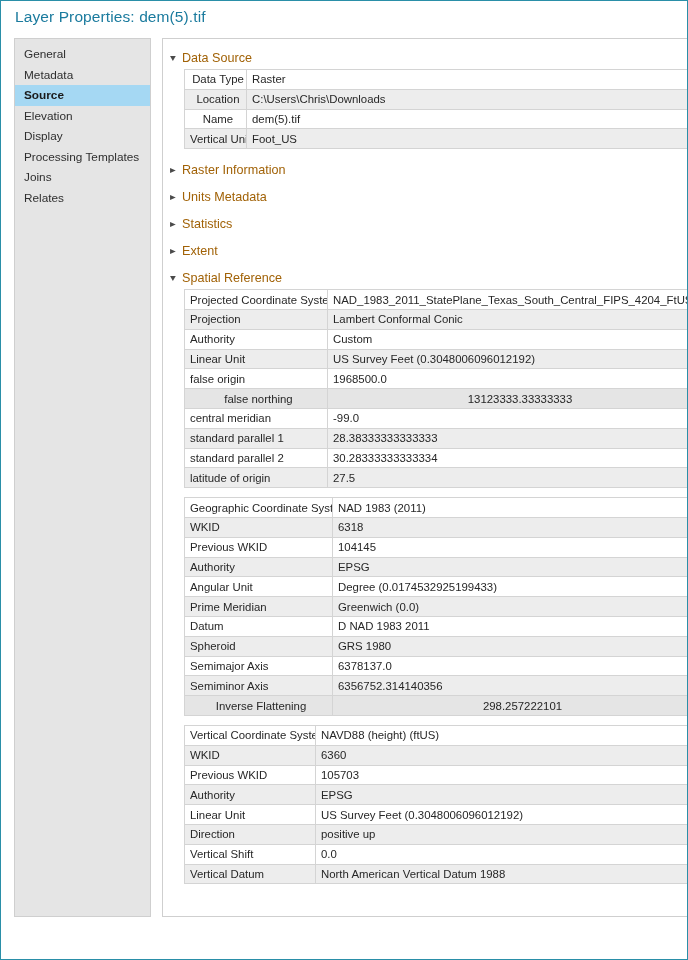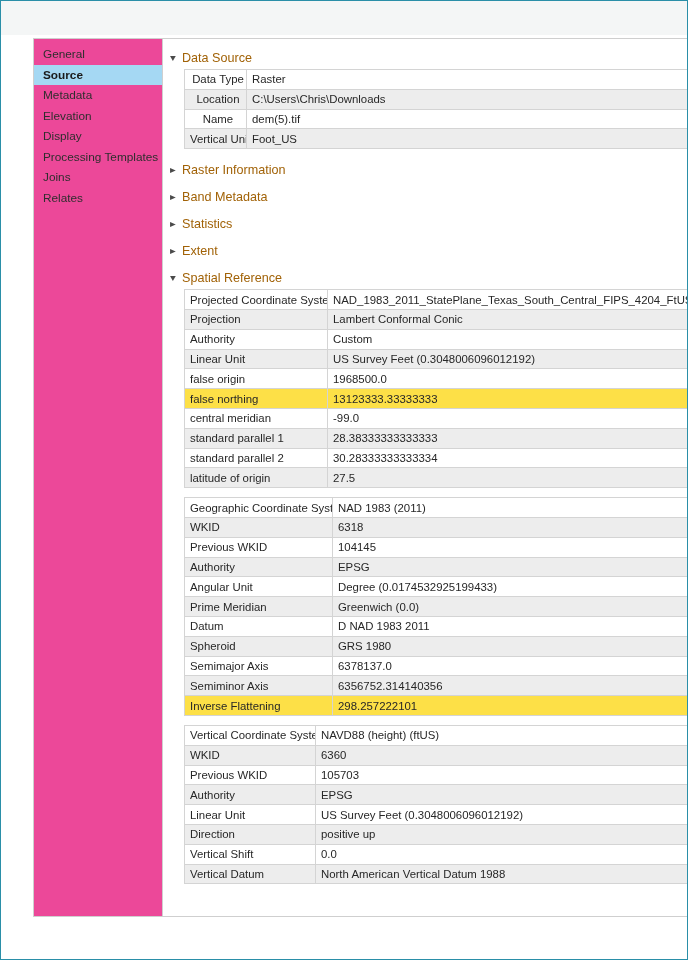--- a/index.html
+++ b/index.html
@@ -31,24 +31,23 @@
     position: absolute;
     left: 0; top: 34px; right: 0; bottom: 0;
     background: #ffffff;
     display: block;
   }
   
   #sidebar {
     position: absolute;
     left: 13px; top: 3px;
     width: 137px; height: 879px;
-    background: #ec4899;
+    background: #e5e5e5;
     border: 1px solid #cfcfcf;
     padding-top: 5px;
-    margin-left: 19px;
   }
   .nav-item {
     height: 20.5px;
     line-height: 20.5px;
     padding-left: 9px;
     font-size: 11.8px;
     color: #2e2e2e;
     white-space: nowrap;
     cursor: default;
   }
@@ -104,42 +103,45 @@
   table.props td {
     border: 1px solid #d4d4d4;
     font-size: 11.4px;
     color: #272727;
     padding: 0 0 0 5px;
     white-space: nowrap;
     overflow: hidden;
     vertical-align: middle;
   }
   table.props tr.alt td { background: #ededed; margin-left: 41px; }
-  table.props tr.hl td { background: #fde047; }
+  table.props tr.hl td { background: #e5e5e5; text-align: center; }
   td.k-ds { width: 62px; text-align: center; }
   td.k-pcs { width: 143px; }
   td.k-gcs { width: 148px; }
   td.k-vcs { width: 131px; }
 
   .tbl-wrap { padding-right: 0; }
   .tbl-spacer { height: 9px; }
   .ds-spacer { height: 10px; }
 </style>
 </head>
 <body>
 
 <div id="window">
 
+  <div id="titlebar">
+    <span id="title-text">Layer Properties: dem(5).tif</span>
+  </div>
 
   <div id="body-area">
 
     <div id="sidebar">
         <div class="nav-item"><span>General</span></div>
+        <div class="nav-item"><span>Metadata</span></div>
         <div class="nav-item selected"><span>Source</span></div>
-        <div class="nav-item"><span>Metadata</span></div>
         <div class="nav-item"><span>Elevation</span></div>
         <div class="nav-item"><span>Display</span></div>
         <div class="nav-item"><span>Processing Templates</span></div>
         <div class="nav-item"><span>Joins</span></div>
         <div class="nav-item"><span>Relates</span></div>
       </div>
 
     <div id="content">
 
       <div class="section-header">
@@ -169,21 +171,21 @@
           </table>
       </div>
       <div class="ds-spacer"></div>
 
       <div class="section-header collapsed-row">
         <span class="chev">▸</span>
         <span class="section-title">Raster Information</span>
       </div>
       <div class="section-header collapsed-row">
         <span class="chev">▸</span>
-        <span class="section-title">Band Metadata</span>
+        <span class="section-title">Units Metadata</span>
       </div>
       <div class="section-header collapsed-row">
         <span class="chev">▸</span>
         <span class="section-title">Statistics</span>
       </div>
       <div class="section-header collapsed-row">
         <span class="chev">▸</span>
         <span class="section-title">Extent</span>
       </div>
 

